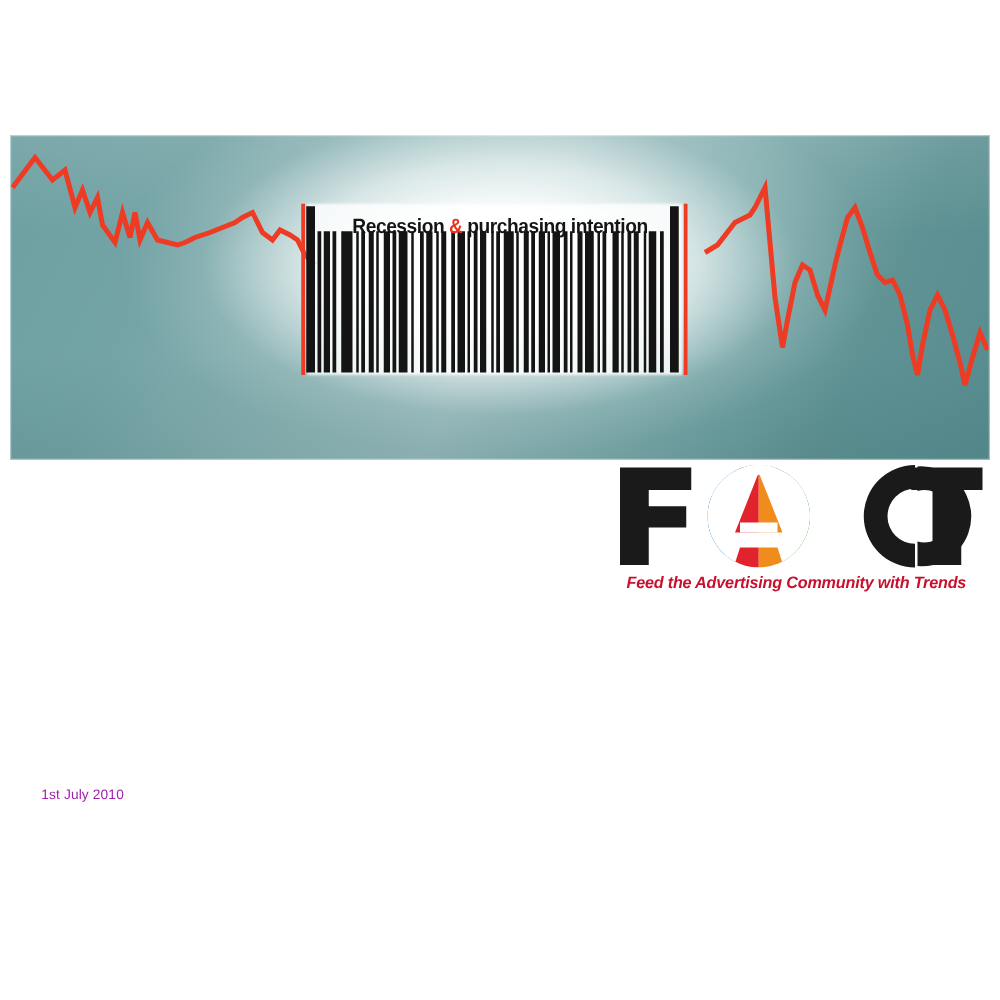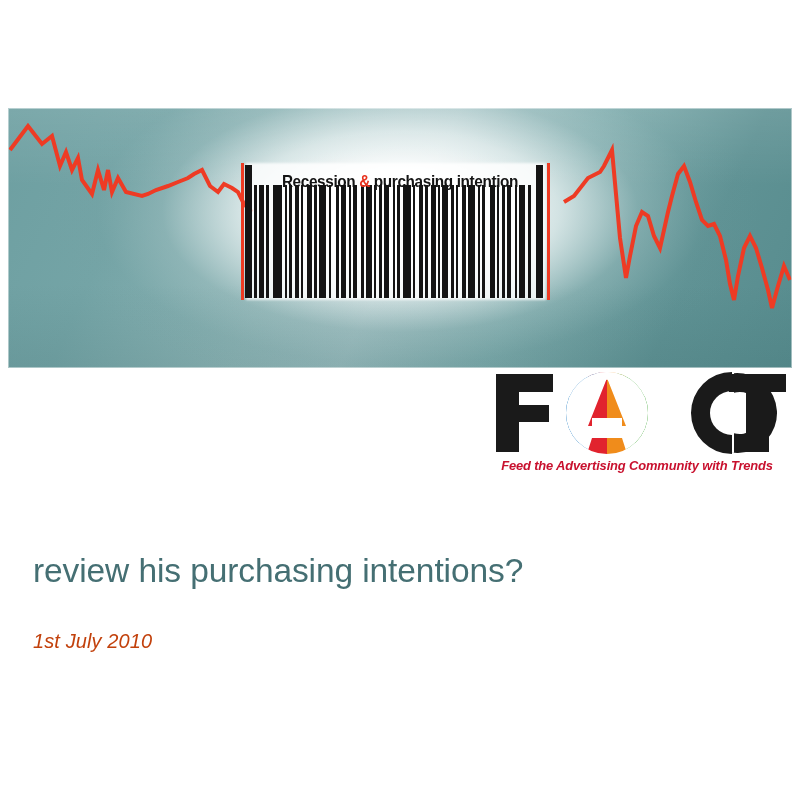--- a/index.html
+++ b/index.html
@@ -176,25 +176,24 @@
     line-height: 49px;
     color: #456f73;
     letter-spacing: -0.1px;
   }
   #headline .hl-line { display: block; }
   #slide-date {
     position: absolute;
     left: 33px;
     top: 630px;
     font-family: "Liberation Sans", sans-serif;
-    font-size: 20px;
+    font-size: 11px;
     font-weight: normal;
-    color: #c2410c;
+    color: #a21caf;
     letter-spacing: 0.1px;
-    font-style: italic;
   }
 </style>
 </head>
 <body>
 
 <div id="hero-banner">
 
   <div class="banner-inner-shade"></div>
 
   <svg id="banner-graph" viewBox="0 0 784 260" preserveAspectRatio="none" aria-hidden="true">
@@ -308,16 +307,15 @@
     <path fill="#1a1a1a" d="M205,43 a40,40 0 1 0 37,-39.8 l0,19.6 a21,21 0 1 1 0,40.4 l0,19.6 A40,40 0 0 1 205,43 Z"></path>
     <path fill="#1a1a1a" d="M199,43 A41,41 0 0 1 240,2 L240,21 A22,22 0 1 0 240,65 L240,84 A41,41 0 0 1 199,43 Z"></path>
 
     <path fill="#1a1a1a" d="M237,4 L294,4 L294,22 L277,22 L277,82 L254,82 L254,22 L237,22 Z"></path>
   </svg>
 
   <div id="fact-tagline">Feed the Advertising Community with Trends</div>
 </div>
 
 <h1 id="headline">
-  <span class="hl-line">review his purchasing intentions?</span>
 </h1>
 
 <div id="slide-date">1st July 2010</div>
 
 </body></html>

